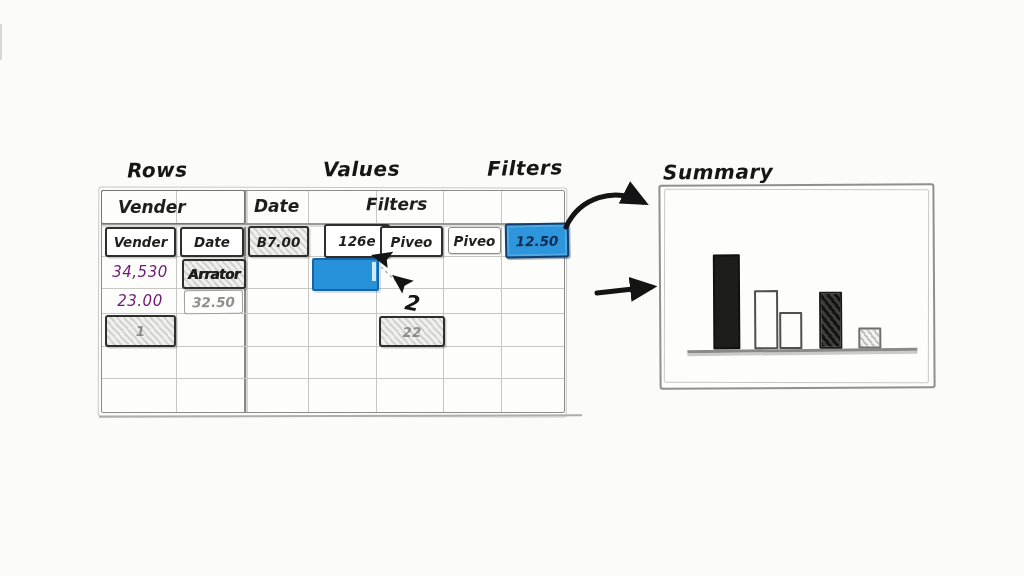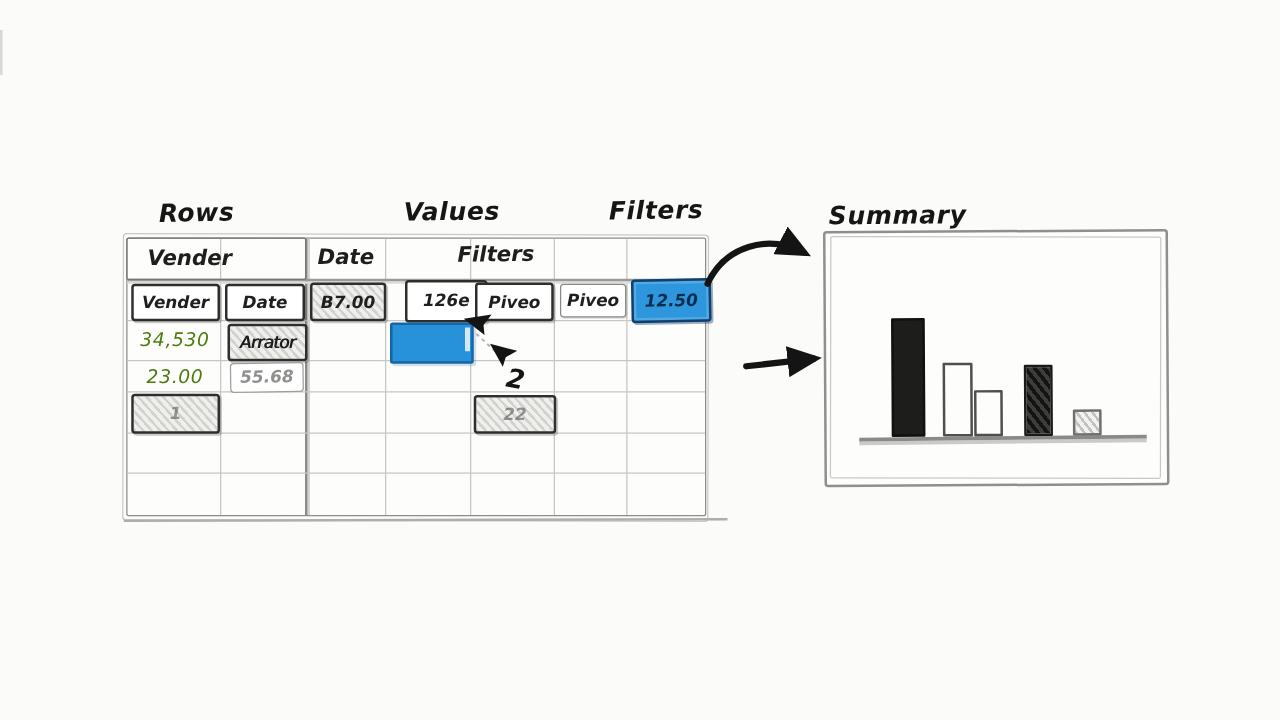--- a/index.html
+++ b/index.html
@@ -52,25 +52,25 @@
   }
   .chip.hatched{background:repeating-linear-gradient(48deg,#d2d2d0 0 2px,#efefec 2px 5px);}
   .chip.plain-light{border-width:1.5px;border-color:#8a8a88;box-shadow:1px 1px 0 rgba(120,120,120,.25);}
   .chip.selected-blue{
     background:#2e96dc;border-color:#123f6e;color:#0c2d50;
     box-shadow:inset 0 0 0 2px rgba(255,255,255,.18),1.5px 1.5px 0 rgba(25,60,95,.4);
     transform:rotate(-1deg);font-weight:700;
   }
   .chip.outline-pencil{border:1.5px solid #9e9e9c;color:#8f8f8d;box-shadow:none;transform:rotate(-.8deg);}
   .chip.hatched-faint{color:rgba(70,70,70,.55);}
-  .chip .scribble{font-weight:400;letter-spacing:-.5px;text-shadow:.6px 0 0 #141414;}
+  .chip .scribble{font-weight:700;letter-spacing:-.5px;text-shadow:.6px 0 0 #141414;}
 
   .pencil-text{
     position:absolute;display:flex;align-items:center;justify-content:center;
-    font:italic 15px "DejaVu Sans", sans-serif;color:#4d7c0f;letter-spacing:.5px;
+    font:italic 15px "DejaVu Sans", sans-serif;color:#701a75;letter-spacing:.5px;
   }
   .cell-blue{
     position:absolute;background:#2791da;border:2px solid #1565a8;border-radius:2px;
     box-shadow:2px 2px 0 rgba(40,90,140,.18);
   }
   .cell-blue::after{content:"";position:absolute;right:1px;top:2px;bottom:8px;width:4px;background:rgba(255,255,255,.8);}
 
   
   .summary-box{
     position:absolute;left:659px;top:184px;width:272px;height:201px;
@@ -136,21 +136,21 @@
       <div class="chip plain-light" style="left: 346px; top: 36px; width: 51px; height: 25px;">Piveo</div>
       <div class="chip selected-blue" style="left: 403px; top: 32px; width: 60px; height: 31px;">12.50</div>
     </div>
   <div id="data-cells">
       <div class="pencil-text" style="left: 4px; top: 65px; width: 68px; height: 32px;">34,530</div>
       <div class="chip hatched" style="left: 80px; top: 68px; width: 60px; height: 26px;">
         <span class="scribble">Arrator</span>
       </div>
       <div class="cell-blue" style="left: 210px; top: 67px; width: 63px; height: 29px;"></div>
       <div class="pencil-text" style="left: 4px; top: 97px; width: 68px; height: 25px;">23.00</div>
-      <div class="chip outline-pencil" style="left: 82px; top: 99px; width: 57px; height: 22px;">55.68</div>
+      <div class="chip outline-pencil" style="left: 82px; top: 99px; width: 57px; height: 22px;">32.50</div>
       <div class="chip hatched hatched-faint" style="left: 3px; top: 124px; width: 67px; height: 28px;">1</div>
       <div class="chip hatched hatched-faint" style="left: 277px; top: 125px; width: 62px; height: 27px;">22</div>
     </div>
 </div>
 
 <div class="summary-box">
   <div class="chart-area" id="chart-area">
     <div class="chart-baseline"></div>
   <div class="bar solid-dark" style="left: 52px; width: 27px; height: 95px;"></div>
       <div class="bar outline" style="left: 93px; width: 24px; height: 59px;"></div>

